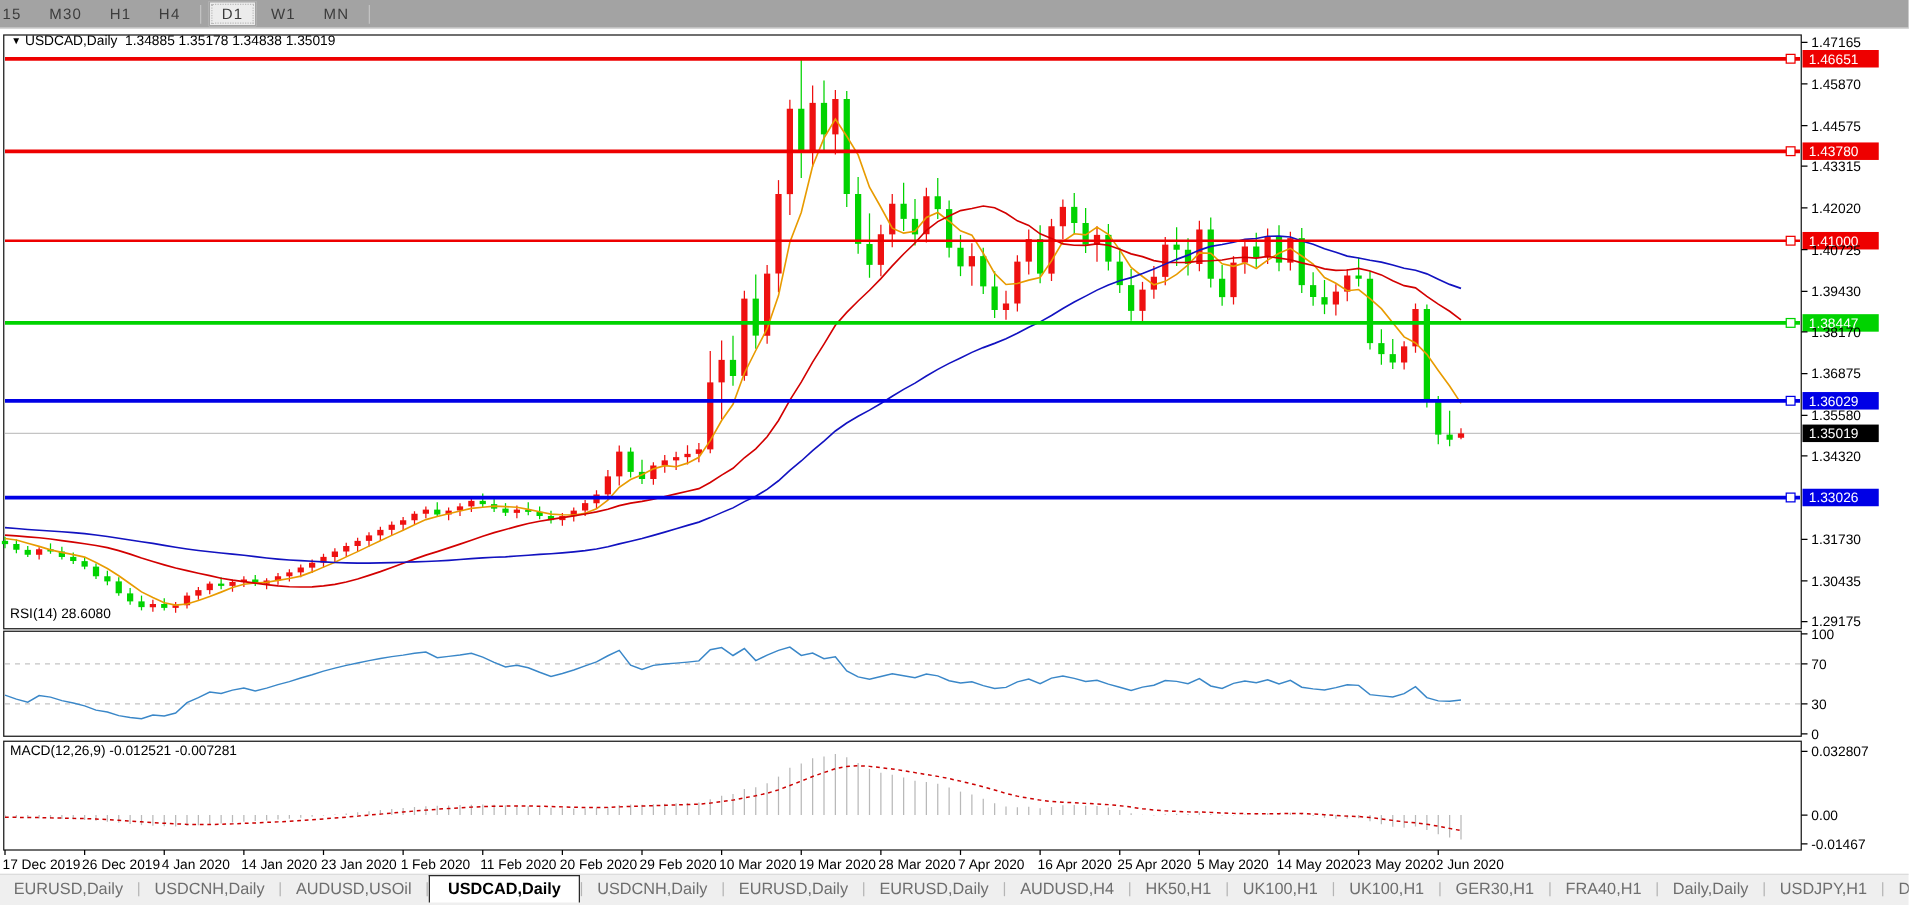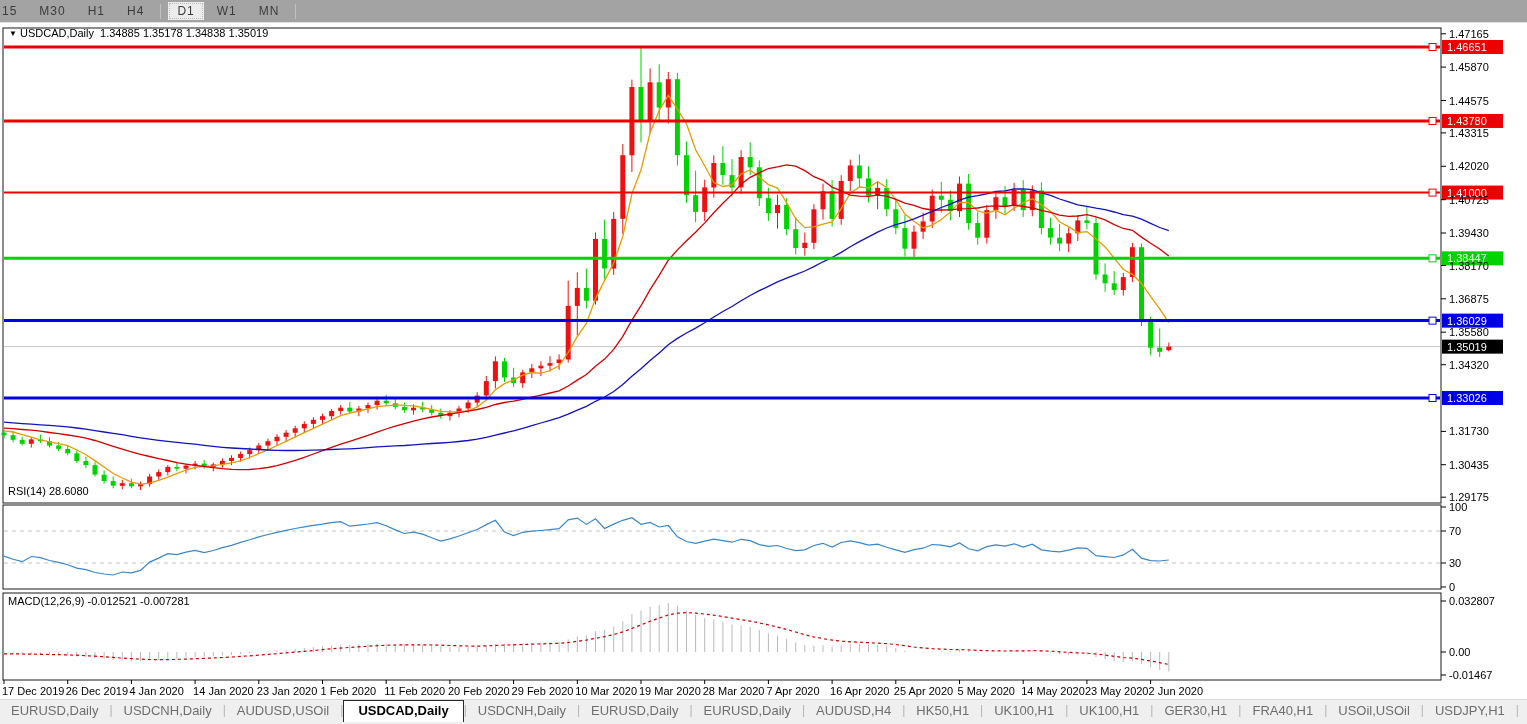--- a/index.html
+++ b/index.html
@@ -601,18 +601,18 @@
     <div class="tab">HK50,H1</div>
     <span class="tab-sep">|</span>
     <div class="tab">UK100,H1</div>
     <span class="tab-sep">|</span>
     <div class="tab">UK100,H1</div>
     <span class="tab-sep">|</span>
     <div class="tab">GER30,H1</div>
     <span class="tab-sep">|</span>
     <div class="tab">FRA40,H1</div>
     <span class="tab-sep">|</span>
-    <div class="tab">USOil,USOil</div>
+    <div class="tab">Daily,Daily</div>
     <span class="tab-sep">|</span>
     <div class="tab">USDJPY,H1</div>
     <span class="tab-sep">|</span>
     <div class="tab">DJ30,H1</div>
   </div>
 
 </body></html>

